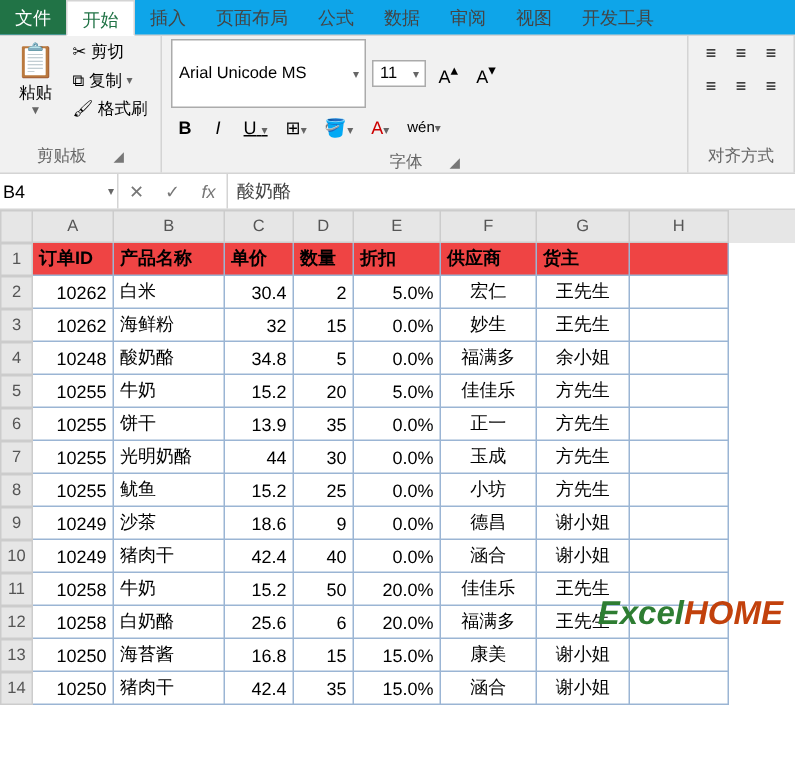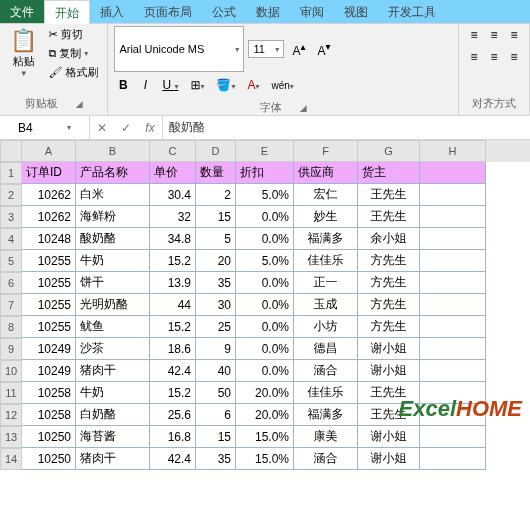--- a/index.html
+++ b/index.html
@@ -1,51 +1,51 @@
 <!DOCTYPE html>
 <html><head>
 <meta charset="utf-8">
 <style>
 *{box-sizing:border-box;margin:0;padding:0;font-family:"Microsoft YaHei",Arial,sans-serif}
 body{background:#fff;font-size:12px;overflow:hidden;width:530px;height:510px}
-.ribbon-tabs{display:flex;background:#7dd3fc;height:24px;border-bottom:1px solid #d4d4d4}
+.ribbon-tabs{display:flex;background:#0ea5e9;height:24px;border-bottom:1px solid #d4d4d4}
 .ribbon-tab{padding:4px 10px;font-size:12px;cursor:pointer;color:#444}
 .ribbon-tab.file{background:#217346;color:#fff}
 .ribbon-tab.active{background:#fff;color:#217346;border:1px solid #d4d4d4;border-bottom:1px solid #fff;margin-bottom:-1px}
 .ribbon{display:flex;background:#f1f1f1;border-bottom:1px solid #d4d4d4;height:92px}
 .rgroup{display:flex;flex-direction:column;justify-content:space-between;border-right:1px solid #d4d4d4;padding:2px 6px}
 .rgroup-label{text-align:right;font-size:11px;color:#666;padding:2px 0;display:flex;align-items:center;justify-content:center;gap:18px}
 .rgroup-content{display:flex;gap:4px;align-items:flex-start}
 .paste-big{display:flex;flex-direction:column;align-items:center;padding:2px 4px;cursor:pointer}
 .paste-big .icon{font-size:22px;color:#d7a55e}
 .paste-big .lbl{font-size:11px}
 .clip-btns{display:flex;flex-direction:column;gap:2px}
 .clip-btn{display:flex;align-items:center;gap:3px;padding:1px 3px;cursor:pointer;font-size:11px}
 .font-group{flex:1}
 .font-row{display:flex;gap:4px;align-items:center;margin-bottom:4px}
 .font-select{border:1px solid #ababab;background:#fff;padding:16px 4px;font-size:11px;min-width:130px;display:flex;justify-content:space-between;align-items:center}
 .size-select{border:1px solid #ababab;background:#fff;padding:2px 4px;font-size:11px;width:36px;display:flex;justify-content:space-between;align-items:center}
 .btn{padding:2px 4px;cursor:pointer;font-size:12px;min-width:18px;text-align:center}
 .btn.small{font-size:10px}
 .align-group .font-row{gap:2px}
 .formula-bar{display:flex;height:24px;border-bottom:1px solid #d4d4d4;align-items:stretch;background:#fff}
-.name-box{width:90px;border-right:1px solid #d4d4d4;padding:2px 18px;display:flex;align-items:center;justify-content:space-between}
+.name-box{width:79px;border-right:1px solid #d4d4d4;padding:2px 2px;display:flex;align-items:center;justify-content:space-between}
 .fx-btns{display:flex;border-right:1px solid #d4d4d4}
 .fx-btn{width:24px;display:flex;align-items:center;justify-content:center;color:#777;cursor:pointer}
 .fx-input{flex:1;padding:2px 6px;display:flex;align-items:center;color:#444}
 .grid{position:relative}
 .col-headers{display:flex;background:#e6e6e6}
 .row-h{width:22px;background:#e6e6e6;border:1px solid #ccc;text-align:center;font-size:11px;color:#555;display:flex;align-items:center;justify-content:center;height:22px}
 .col-h{background:#e6e6e6;border:1px solid #ccc;border-left:none;text-align:center;font-size:11px;color:#555;height:22px;display:flex;align-items:center;justify-content:center}
 .data-area{display:flex}
 .row-headers{display:flex;flex-direction:column}
 .cells{display:flex;flex-direction:column}
 .row{display:flex;height:22px}
 .cell{border:1px solid #9bb5d4;border-left:none;border-top:none;padding:2px 4px;font-size:12px;overflow:hidden;white-space:nowrap;display:flex;align-items:center;background:#fff}
-.cell.header{font-weight:normal;background:#f0abfc}
+.cell.header{font-weight:bold;background:#ef4444}
 .cell.num{justify-content:flex-end}
 .cell.ctr{justify-content:center}
 .wA{width:54px}.wB{width:74px}.wC{width:46px}.wD{width:40px}.wE{width:58px}.wF{width:64px}.wG{width:62px}.wH{width:66px}
 .corner{width:22px;height:22px;background:#e6e6e6;border:1px solid #ccc}
 .watermark{position:absolute;right:8px;bottom:48px;font-size:22px;font-style:italic;font-weight:bold;color:#2e7d32;pointer-events:none}
 .watermark .h{color:#c2410c}
 .dialog-launcher{font-size:9px;color:#777;cursor:pointer}
 .dd{font-size:8px;color:#666}
 </style>
 </head>

